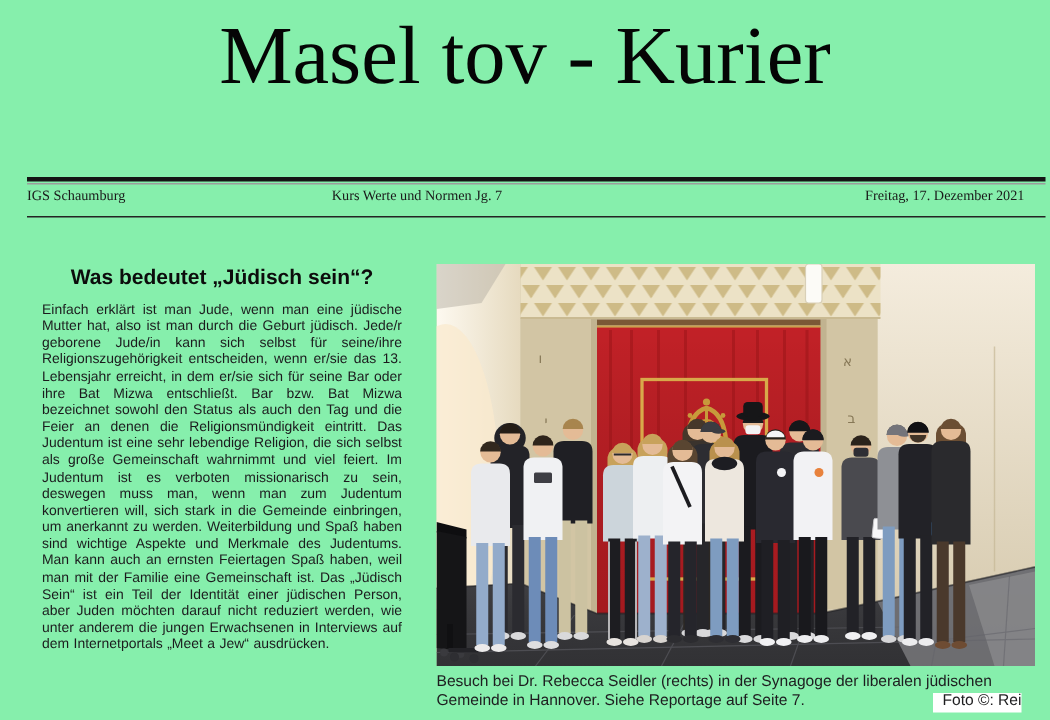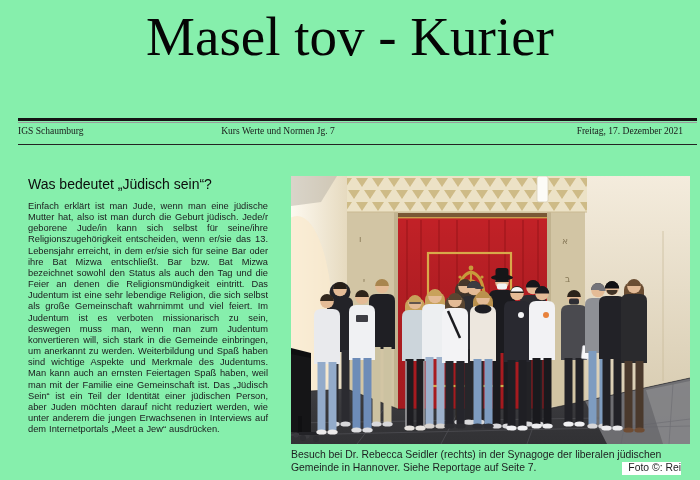--- a/index.html
+++ b/index.html
@@ -13,21 +13,21 @@
   #dateline{position:absolute;left:18px;top:118px;width:679px;height:27px;}
   .rule-thick{height:2.5px;background:#141414;}
   .rule-thin{height:1px;background:#9c9c9c;margin-top:1.5px;}
   .rule-bottom{position:absolute;left:0;right:0;bottom:0;height:1.2px;background:#232323;}
   .dl-text{position:absolute;top:8px;font-family:"Liberation Serif",serif;font-size:9.5px;color:#1a1a1a;white-space:nowrap;}
   #dl-left{left:0;}
   #dl-center{left:260px;transform:translateX(-50%);}
   #dl-right{right:14px;}
   
   #article{position:absolute;left:28px;top:176px;width:240px;}
-  #headline{font-size:14px;font-weight:400;color:#0c0c0c;text-align:left;margin:0 0 9px 0;
+  #headline{font-size:14px;font-weight:700;color:#0c0c0c;text-align:center;margin:0 0 9px 0;
             font-family:"Liberation Sans",sans-serif;}
   #bodytext{font-size:9.3px;line-height:11.15px;text-align:justify;color:#1b1b1d;
             word-spacing:0.4px;}
   
   #photo{position:absolute;left:291px;top:176px;width:399px;height:268px;}
   #photo svg{display:block;}
   #caption{position:absolute;left:291px;top:449px;width:390px;font-size:10.4px;
            line-height:12.9px;color:#1d1d1f;}
   #credit{position:absolute;right:0;bottom:0;background:#fff;padding-left:6px;}
 </style>

